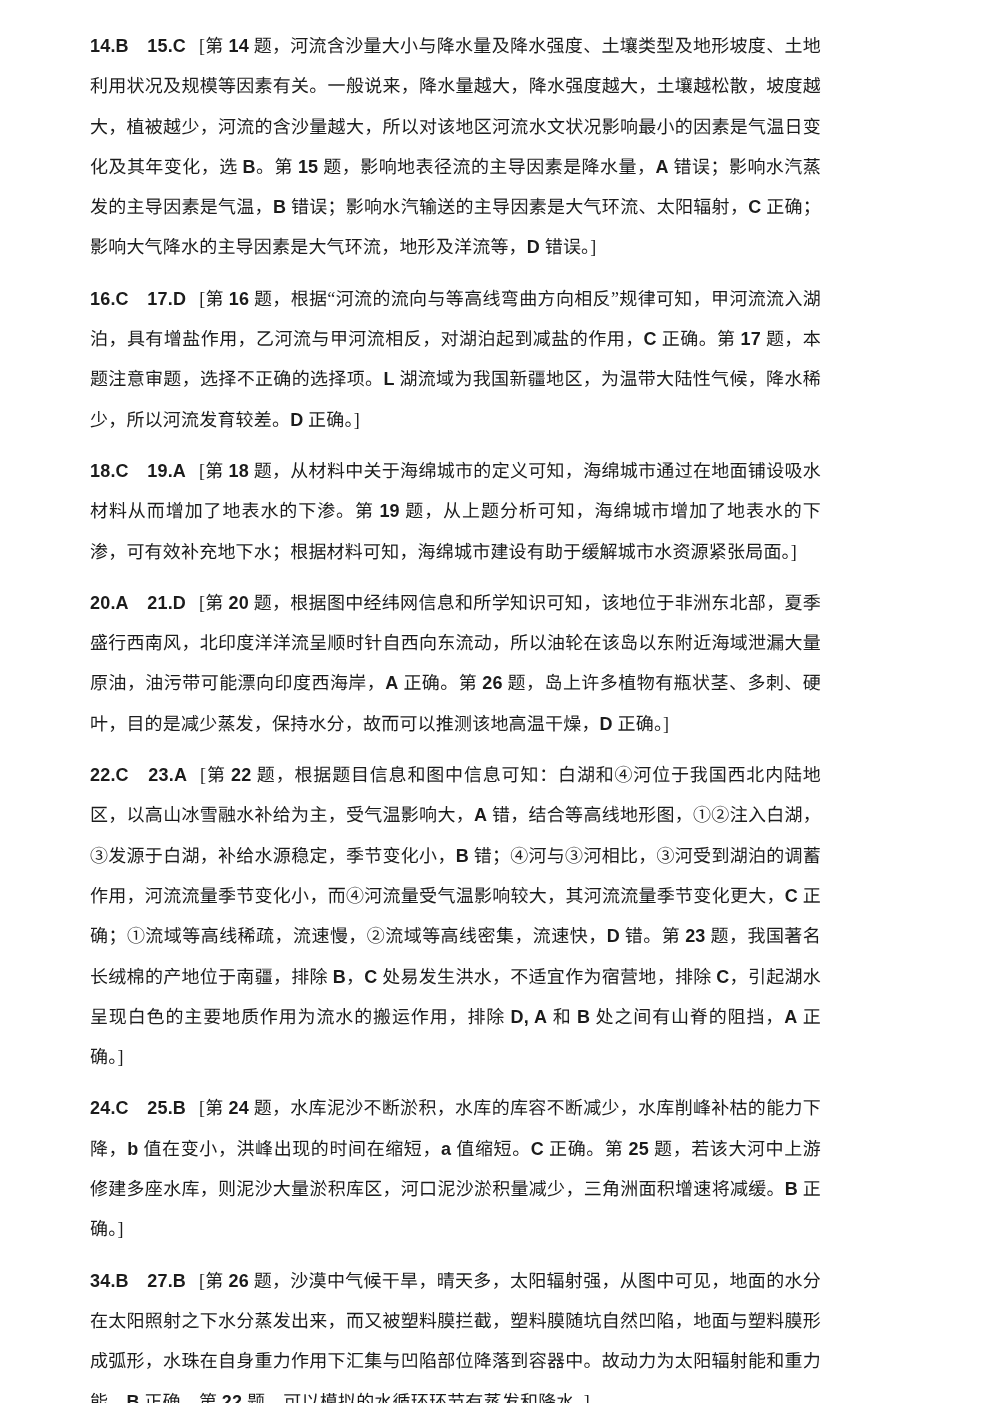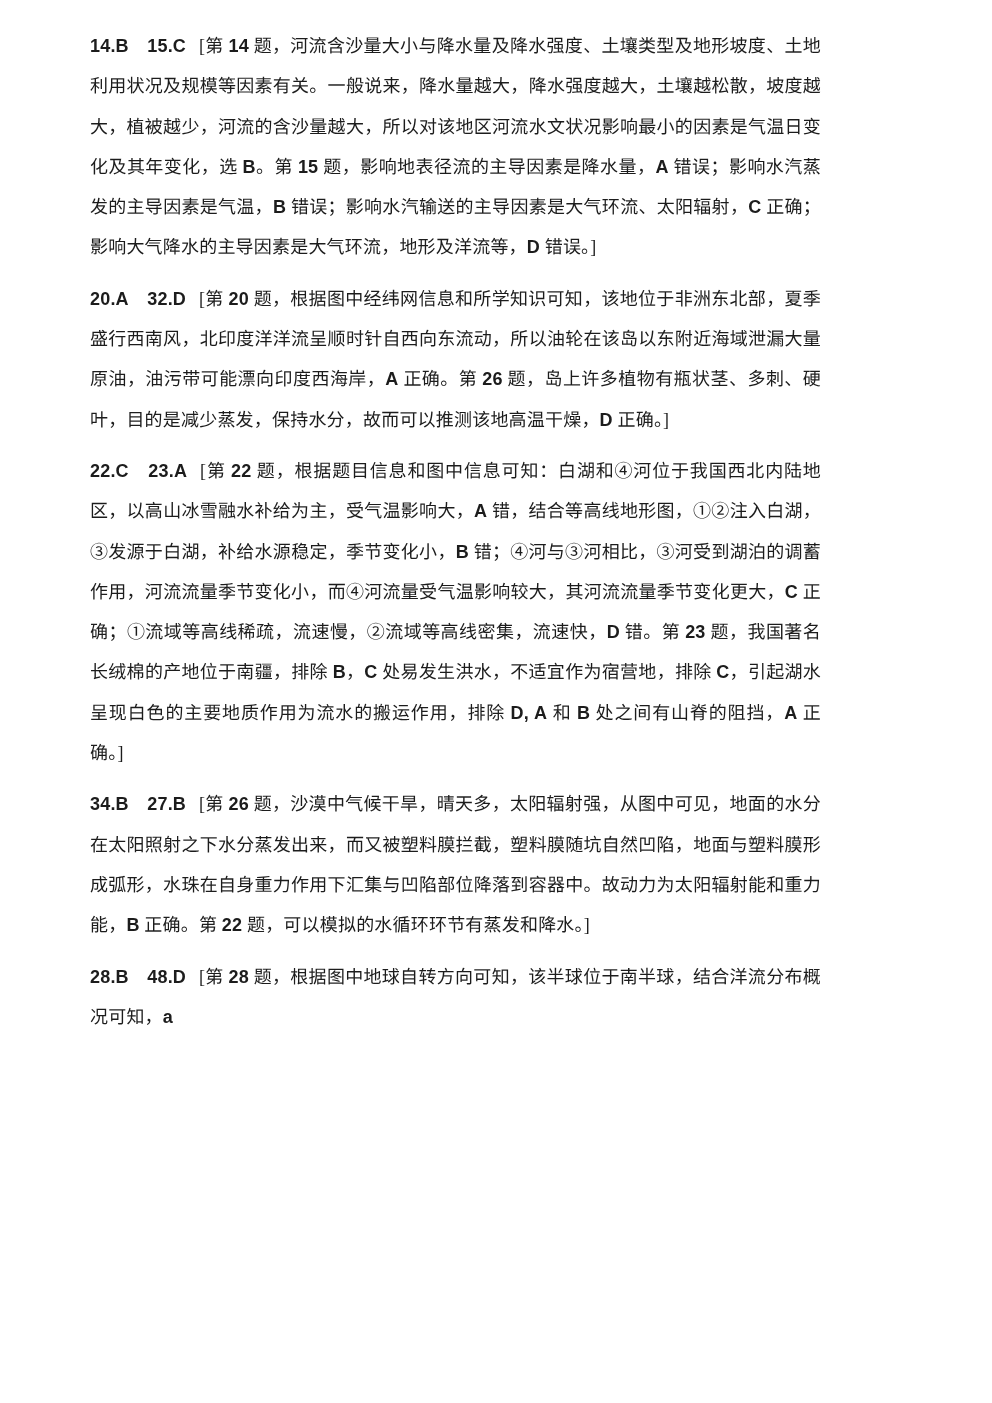--- a/index.html
+++ b/index.html
@@ -40,24 +40,27 @@
     font-weight: 700;
   }
 </style>
 </head>
 <body>
 
 <div class="page">
 
   <p class="para"><span class="ans"><b>14.B</b>　<b>15.C</b></span><span class="body-text">[第 <b>14</b> 题，河流含沙量大小与降水量及降水强度、土壤类型及地形坡度、土地利用状况及规模等因素有关。一般说来，降水量越大，降水强度越大，土壤越松散，坡度越大，植被越少，河流的含沙量越大，所以对该地区河流水文状况影响最小的因素是气温日变化及其年变化，选 <b>B</b>。第 <b>15</b> 题，影响地表径流的主导因素是降水量，<b>A</b> 错误；影响水汽蒸发的主导因素是气温，<b>B</b> 错误；影响水汽输送的主导因素是大气环流、太阳辐射，<b>C</b> 正确；影响大气降水的主导因素是大气环流，地形及洋流等，<b>D</b> 错误。]</span></p>
 
+  <p class="para"><span class="ans"><b>16.C</b>　<b>17.D</b></span><span class="body-text">[第 <b>16</b> 题，根据“河流的流向与等高线弯曲方向相反”规律可知，甲河流流入湖泊，具有增盐作用，乙河流与甲河流相反，对湖泊起到减盐的作用，<b>C</b> 正确。第 <b>17</b> 题，本题注意审题，选择不正确的选择项。<b>L</b> 湖流域为我国新疆地区，为温带大陆性气候，降水稀少，所以河流发育较差。<b>D</b> 正确。]</span></p>
 
+  <p class="para"><span class="ans"><b>18.C</b>　<b>19.A</b></span><span class="body-text">[第 <b>18</b> 题，从材料中关于海绵城市的定义可知，海绵城市通过在地面铺设吸水材料从而增加了地表水的下渗。第 <b>19</b> 题，从上题分析可知，海绵城市增加了地表水的下渗，可有效补充地下水；根据材料可知，海绵城市建设有助于缓解城市水资源紧张局面。]</span></p>
 
-  <p class="para"><span class="ans"><b>20.A</b>　<b>32.D</b></span><span class="body-text">[第 <b>20</b> 题，根据图中经纬网信息和所学知识可知，该地位于非洲东北部，夏季盛行西南风，北印度洋洋流呈顺时针自西向东流动，所以油轮在该岛以东附近海域泄漏大量原油，油污带可能漂向印度西海岸，<b>A</b> 正确。第 <b>26</b> 题，岛上许多植物有瓶状茎、多刺、硬叶，目的是减少蒸发，保持水分，故而可以推测该地高温干燥，<b>D</b> 正确。]</span></p>
+  <p class="para"><span class="ans"><b>20.A</b>　<b>21.D</b></span><span class="body-text">[第 <b>20</b> 题，根据图中经纬网信息和所学知识可知，该地位于非洲东北部，夏季盛行西南风，北印度洋洋流呈顺时针自西向东流动，所以油轮在该岛以东附近海域泄漏大量原油，油污带可能漂向印度西海岸，<b>A</b> 正确。第 <b>26</b> 题，岛上许多植物有瓶状茎、多刺、硬叶，目的是减少蒸发，保持水分，故而可以推测该地高温干燥，<b>D</b> 正确。]</span></p>
 
   <p class="para"><span class="ans"><b>22.C</b>　<b>23.A</b></span><span class="body-text">[第 <b>22</b> 题，根据题目信息和图中信息可知：白湖和④河位于我国西北内陆地区，以高山冰雪融水补给为主，受气温影响大，<b>A</b> 错，结合等高线地形图，①②注入白湖，③发源于白湖，补给水源稳定，季节变化小，<b>B</b> 错；④河与③河相比，③河受到湖泊的调蓄作用，河流流量季节变化小，而④河流量受气温影响较大，其河流流量季节变化更大，<b>C</b> 正确；①流域等高线稀疏，流速慢，②流域等高线密集，流速快，<b>D</b> 错。第 <b>23</b> 题，我国著名长绒棉的产地位于南疆，排除 <b>B</b>，<b>C</b> 处易发生洪水，不适宜作为宿营地，排除 <b>C</b>，引起湖水呈现白色的主要地质作用为流水的搬运作用，排除 <b>D, A</b> 和 <b>B</b> 处之间有山脊的阻挡，<b>A</b> 正确。]</span></p>
 
+  <p class="para"><span class="ans"><b>24.C</b>　<b>25.B</b></span><span class="body-text">[第 <b>24</b> 题，水库泥沙不断淤积，水库的库容不断减少，水库削峰补枯的能力下降，<b>b</b> 值在变小，洪峰出现的时间在缩短，<b>a</b> 值缩短。<b>C</b> 正确。第 <b>25</b> 题，若该大河中上游修建多座水库，则泥沙大量淤积库区，河口泥沙淤积量减少，三角洲面积增速将减缓。<b>B</b> 正确。]</span></p>
 
   <p class="para"><span class="ans"><b>34.B</b>　<b>27.B</b></span><span class="body-text">[第 <b>26</b> 题，沙漠中气候干旱，晴天多，太阳辐射强，从图中可见，地面的水分在太阳照射之下水分蒸发出来，而又被塑料膜拦截，塑料膜随坑自然凹陷，地面与塑料膜形成弧形，水珠在自身重力作用下汇集与凹陷部位降落到容器中。故动力为太阳辐射能和重力能，<b>B</b> 正确。第 <b>22</b> 题，可以模拟的水循环环节有蒸发和降水。]</span></p>
 
   <p class="para"><span class="ans"><b>28.B</b>　<b>48.D</b></span><span class="body-text">[第 <b>28</b> 题，根据图中地球自转方向可知，该半球位于南半球，结合洋流分布概况可知，<b>a</b></span></p>
 
 </div>
 
 </body></html>

